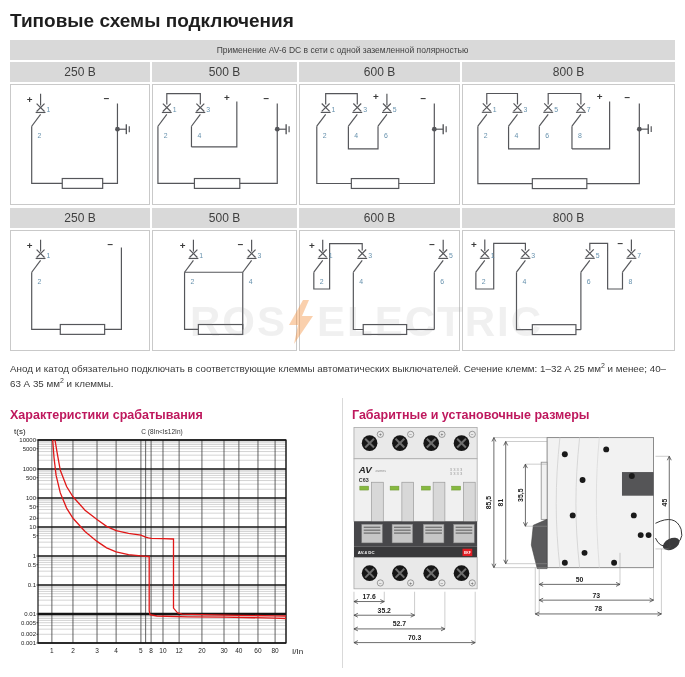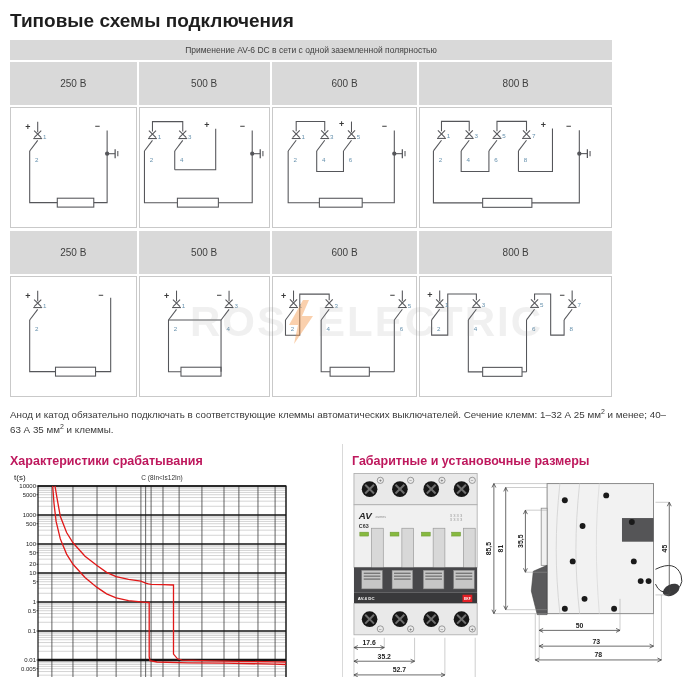--- a/index.html
+++ b/index.html
@@ -1,24 +1,24 @@
 <!DOCTYPE html>
 <html><head>
 <meta charset="utf-8">
 <style>
   html,body{margin:0;padding:0;background:#fff;}
   body{width:685px;height:677px;position:relative;overflow:hidden;
        font-family:"Liberation Sans",sans-serif;color:#2b2b2b;}
   .page{padding:8px 10px 0 10px;}
   h1.title{font-size:19px;font-weight:bold;margin:2px 0 8px 0;color:#1e1e1e;}
-  .schem-table{width:602px;margin-bottom:3px;}
+  .schem-table{width:665px;margin-bottom:3px;}
   .band{background:#d9d9d9;color:#3f3f3f;font-size:8.5px;text-align:center;
         padding:5px 0;margin-bottom:2px;}
   .colrow{display:grid;grid-template-columns:140fr 145fr 161fr 213fr;gap:2px;margin-bottom:2px;}
-  .colhdr{background:#d9d9d9;color:#3f3f3f;font-size:10px;text-align:center;padding:16px 0;}
+  .colhdr{background:#d9d9d9;color:#3f3f3f;font-size:12px;text-align:center;padding:3px 0;}
   .diagrow{display:grid;grid-template-columns:140fr 145fr 161fr 213fr;gap:2px;}
   .dcell{border:1px solid #c9c9c9;background:#fff;height:119px;overflow:hidden;}
   .dcell svg{display:block;}
   .note{font-size:9.8px;line-height:1.45;color:#3a3a3a;margin:10px 0 6px 0;width:665px;}
   .note sup{font-size:7px;}
   .bottom{display:grid;grid-template-columns:332px 1fr;width:675px;}
   .bcol-l{padding-right:6px;}
   .bcol-r{border-left:1px solid #d9d9d9;padding-left:9px;}
   h2.sec{font-size:12.5px;font-weight:bold;margin:10px 0 2px 0;color:#be185d;}
   .drawings{display:flex;gap:2px;align-items:flex-start;}

